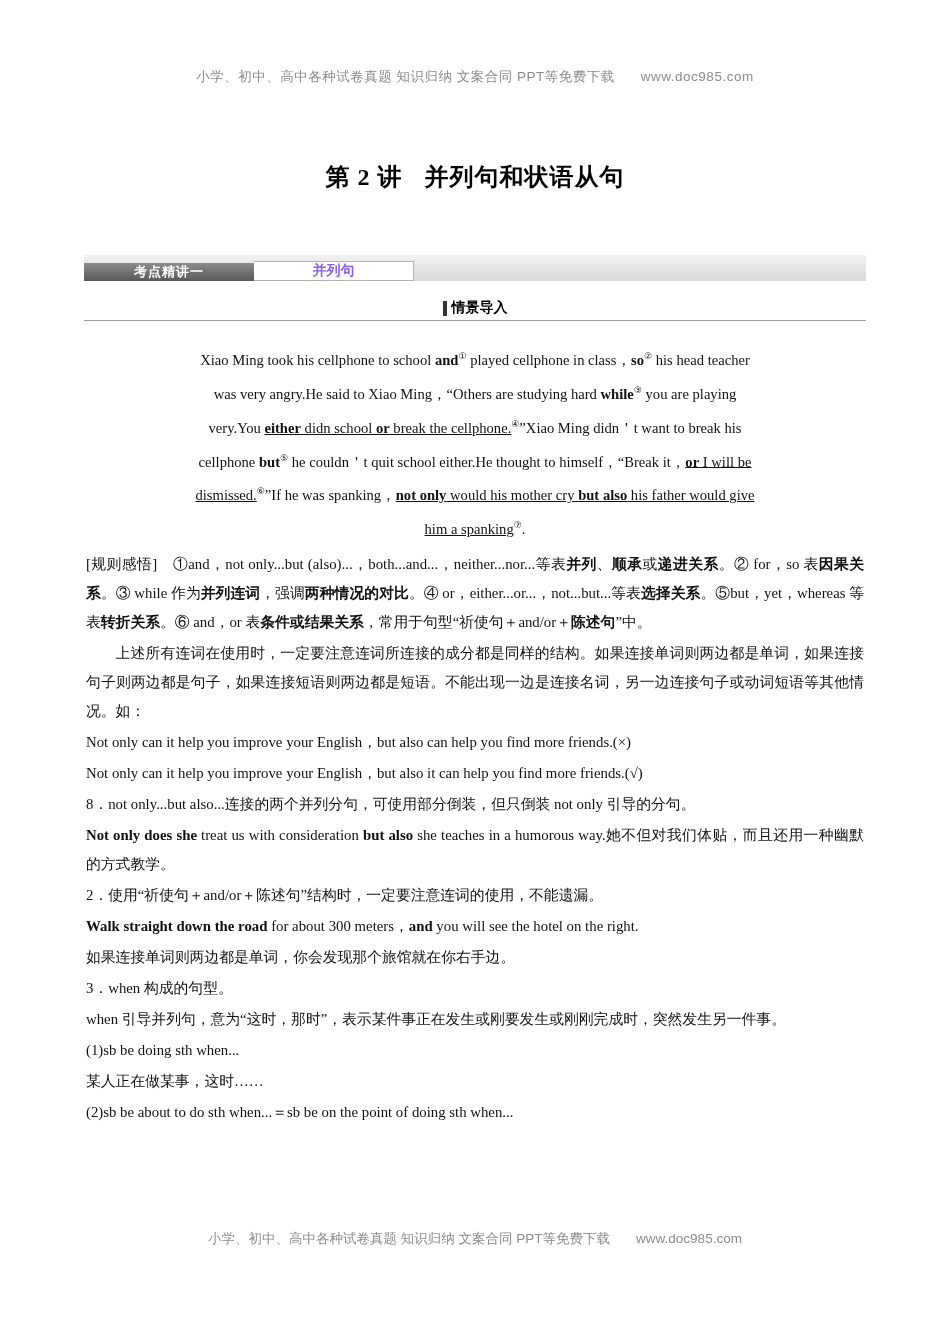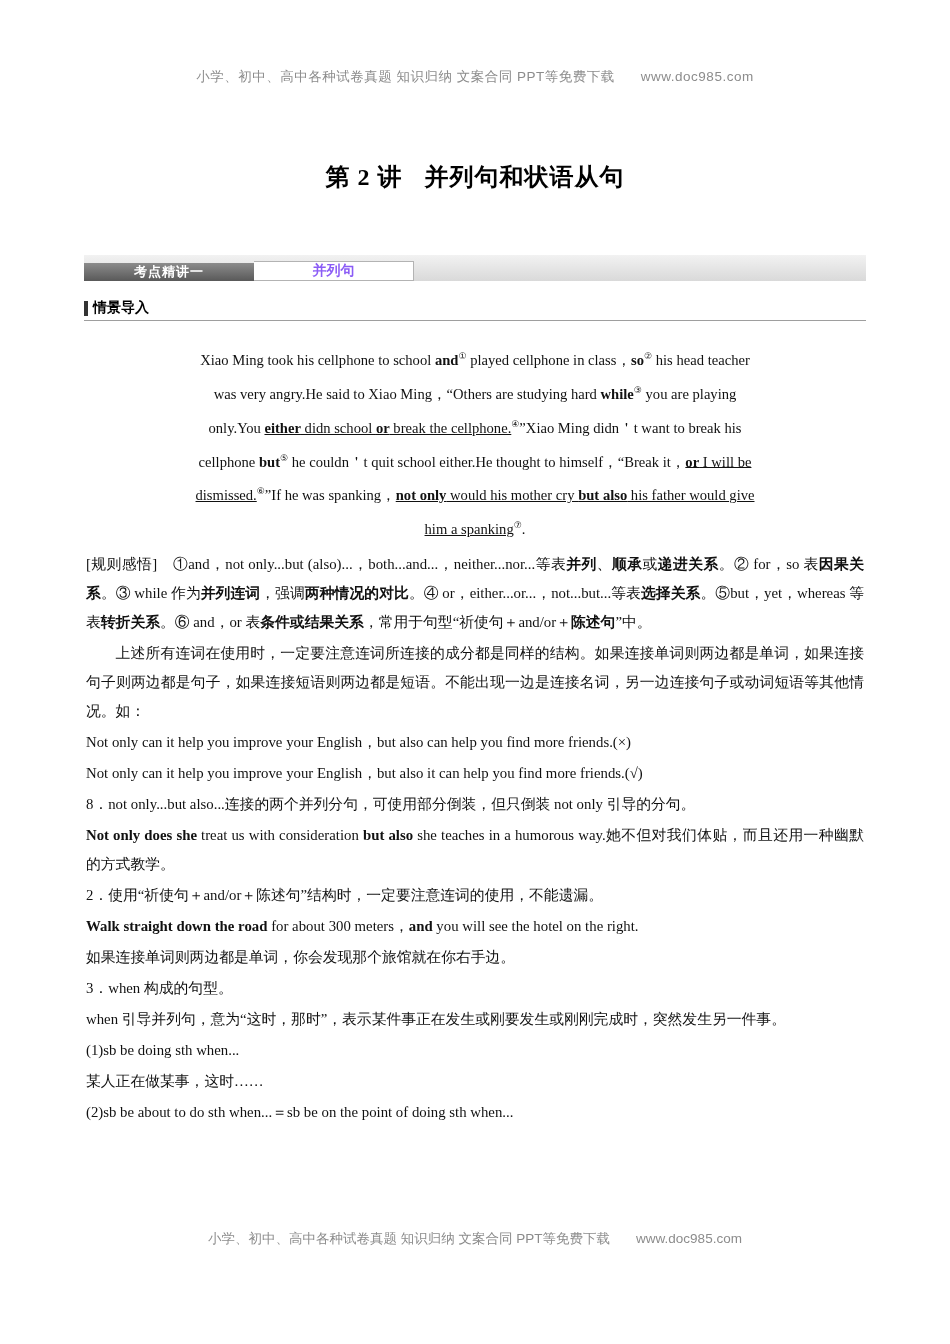--- a/index.html
+++ b/index.html
@@ -85,20 +85,21 @@
   .banner-rest {
     flex: 1;
   }
 
   .section-head {
     margin-top: 18px;
     display: flex;
     align-items: center;
     border-bottom: 1px solid #9e9e9e;
     padding-bottom: 3px;
+    justify-content: center;
   }
   .section-head .bar {
     width: 4px;
     height: 15px;
     background: #333333;
     margin-right: 5px;
   }
   .section-head .txt {
     font-family: "Liberation Sans", sans-serif;
     font-size: 14px;
@@ -163,21 +164,21 @@
   </div>
 
   <div class="section-head">
     <span class="bar"></span>
     <span class="txt">情景导入</span>
   </div>
 
   <div class="passage">
     <p><span>Xiao Ming took his cellphone to school </span><b>and</b><sup>①</sup><span> played cellphone in class，</span><b>so</b><sup>②</sup><span> his head teacher</span></p>
     <p><span>was very angry.He said to Xiao Ming，“Others are studying hard </span><b>while</b><sup>③</sup><span> you are playing</span></p>
-    <p><span>only.You </span><b class="u">either</b><span class="u"> didn school </span><b class="u">or</b><span class="u"> break the cellphone.</span><sup>④</sup><span>”Xiao Ming didn＇t want to break his</span></p>
+    <p><span>very.You </span><b class="u">either</b><span class="u"> didn school </span><b class="u">or</b><span class="u"> break the cellphone.</span><sup>④</sup><span>”Xiao Ming didn＇t want to break his</span></p>
     <p><span>cellphone </span><b>but</b><sup>⑤</sup><span> he couldn＇t quit school either.He thought to himself，“Break it，</span><b class="u">or</b><span class="u"> I will be</span></p>
     <p><span class="u">dismissed.</span><sup>⑥</sup><span>”If he was spanking，</span><b class="u">not only</b><span class="u"> would his mother cry </span><b class="u">but also</b><span class="u"> his father would give</span></p>
     <p><span class="u">him a spanking</span><sup>⑦</sup><span>.</span></p>
   </div>
 
   <div class="body-text">
 
     <p><span>[规则感悟]</span><span>　①and，not only...but (also)...，both...and...，neither...nor...等表</span><b>并列</b><span>、</span><b>顺承</b><span>或</span><b>递进关系</b><span>。② for，so 表</span><b>因果关系</b><span>。③ while 作为</span><b>并列连词</b><span>，强调</span><b>两种情况的对比</b><span>。④ or，either...or...，not...but...等表</span><b>选择关系</b><span>。⑤but，yet，whereas 等表</span><b>转折关系</b><span>。⑥ and，or 表</span><b>条件或结果关系</b><span>，常用于句型“祈使句＋and/or＋</span><b>陈述句</b><span>”中。</span></p>
 
     <p class="indent2">上述所有连词在使用时，一定要注意连词所连接的成分都是同样的结构。如果连接单词则两边都是单词，如果连接句子则两边都是句子，如果连接短语则两边都是短语。不能出现一边是连接名词，另一边连接句子或动词短语等其他情况。如：</p>

